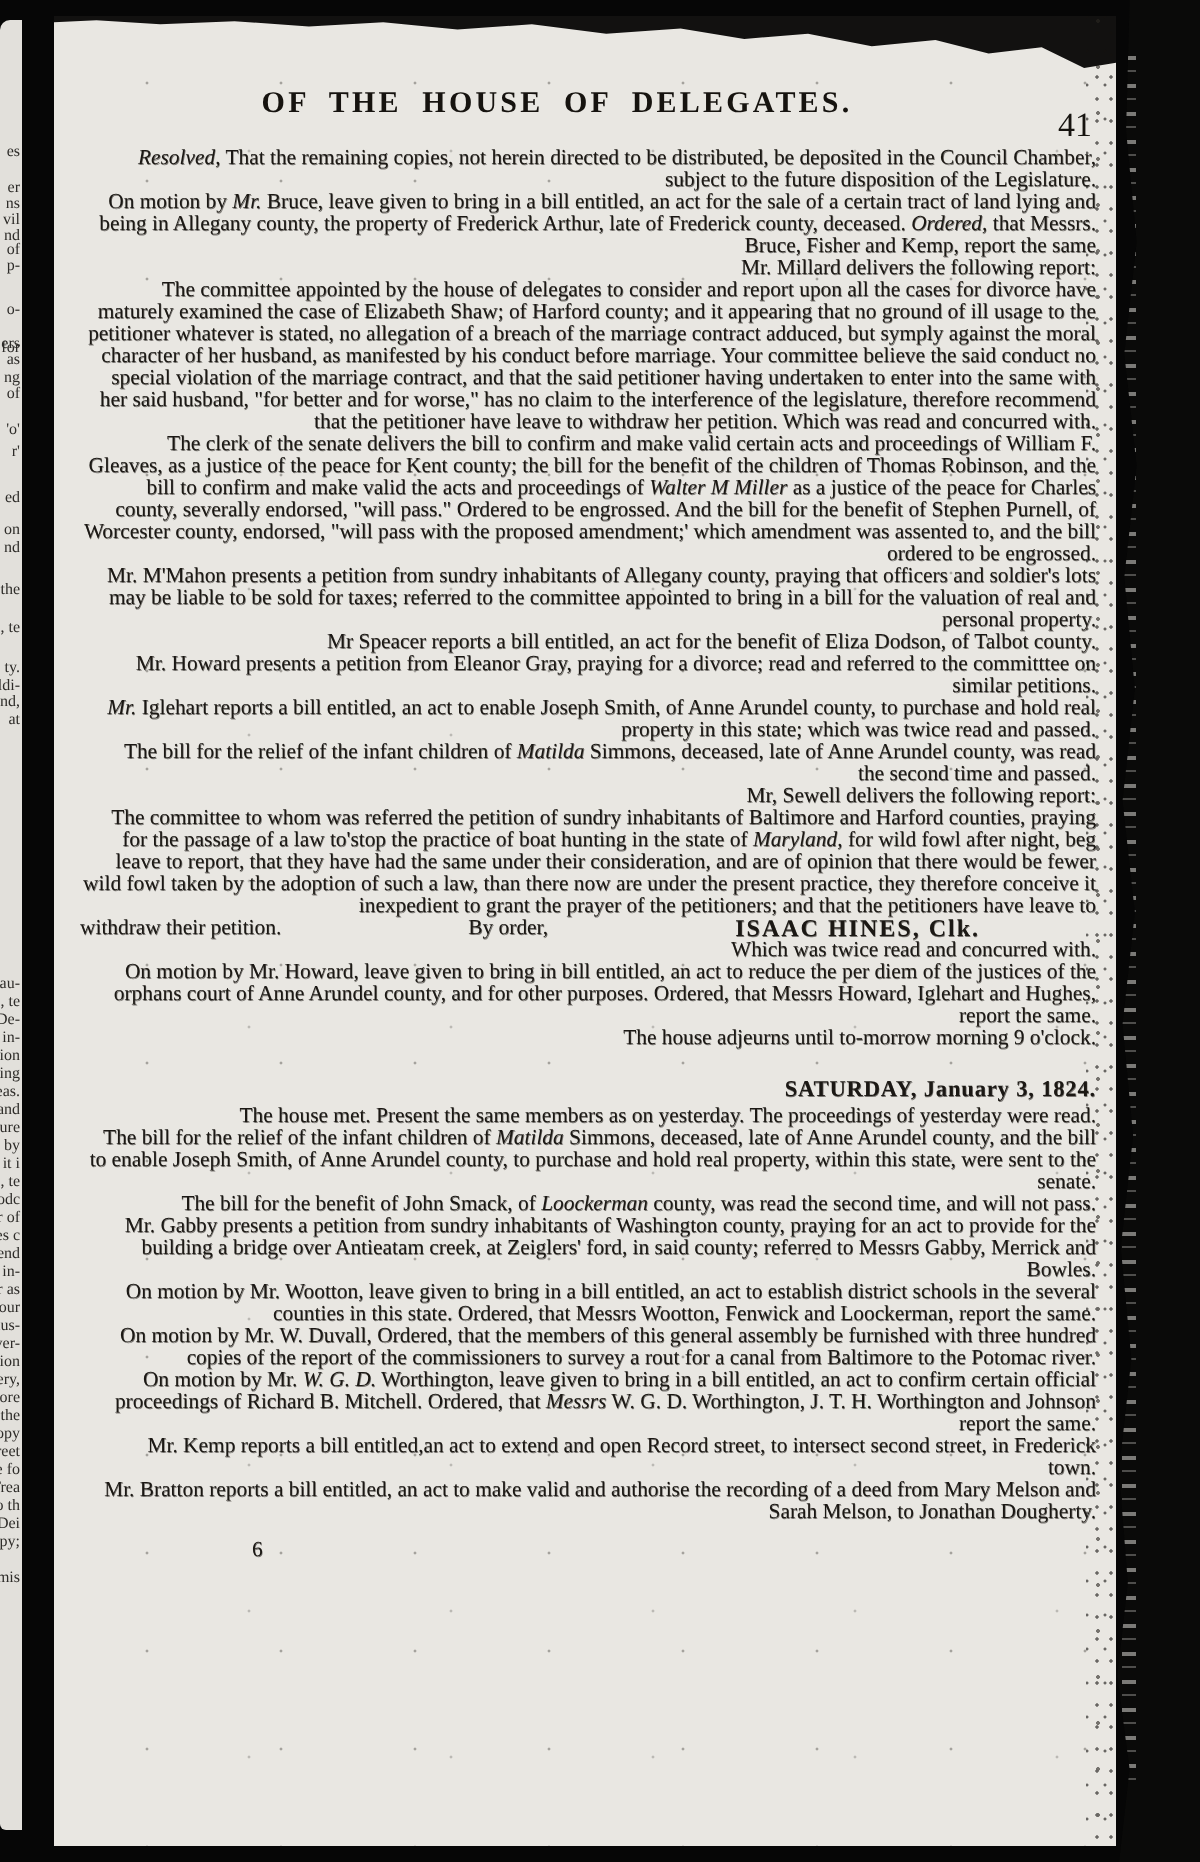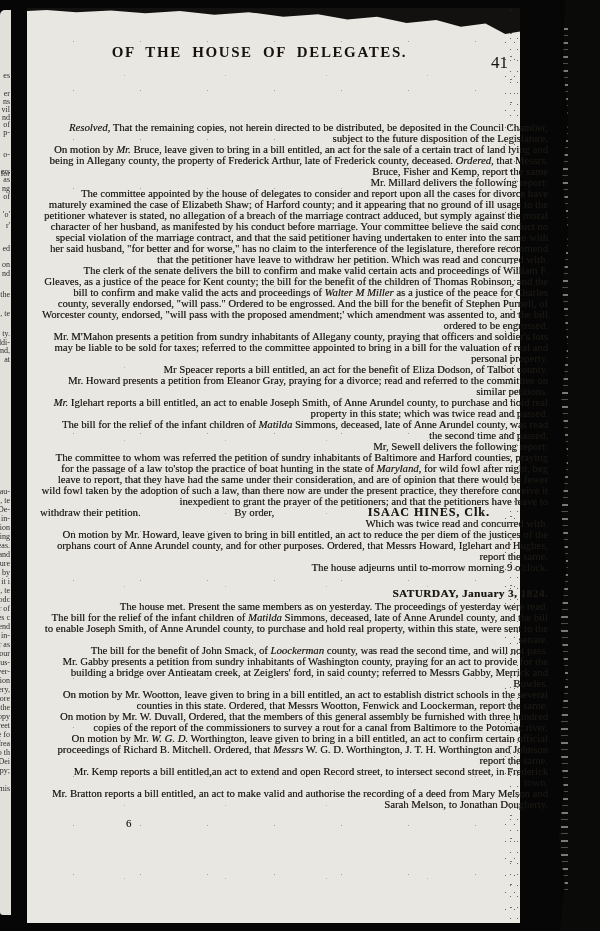--- a/index.html
+++ b/index.html
@@ -12,21 +12,21 @@
   .facing-strip {
     position:absolute; left:0; top:10px; width:11px; height:905px;
     background:#e2e0db; border-radius:5px 0 0 3px; overflow:hidden;
   }
   .facing-strip span {
     position:absolute; right:1px; white-space:nowrap;
     font-size:8px; line-height:8px; color:#2e2c29;
   }
   
   .page {
-    position:absolute; left:27px; top:8px; width:493px; height:915px;
+    position:absolute; left:27px; top:8px; width:531px; height:915px;
     background:#e9e7e2;
   }
   .page-noise {
     position:absolute; inset:0; pointer-events:none; opacity:.75;
     background-image:
       radial-gradient(circle, rgba(30,27,22,.45) 0.5px, transparent 0.9px),
       radial-gradient(circle, rgba(30,27,22,.3) 0.5px, transparent 0.9px);
     background-size: 67px 49px, 101px 73px;
     background-position: 13px 9px, 47px 31px;
   }
@@ -64,21 +64,20 @@
     color:#16130f;
   }
   .page-number {
     position:absolute; top:45px; right:12px;
     font-size:17px; font-weight:normal; color:#16130f;
   }
   .text-body {
     position:absolute; left:13px; top:66px; width:508px;
     color:#1b1814; font-size:10.7px; line-height:11px; text-align:justify;
     text-shadow: 0.3px 0.3px 0.3px rgba(27,24,20,.55);
-    margin-top: 48px;
   }
   .text-body p { margin:0; text-indent:10px;text-align:right; }
   .sec-heading {
     text-align:center; text-indent:0 !important;
     font-weight:bold; font-size:11.3px; letter-spacing:.4px;
     margin:15px 0 2px 0 !important;
   }
   .byorder { display:flex; padding-right:58px; }
   .byorder .mid { flex:1; text-align:center; }
   .byorder .clerk { font-weight:bold; font-size:12px; letter-spacing:1px; white-space:nowrap; }

